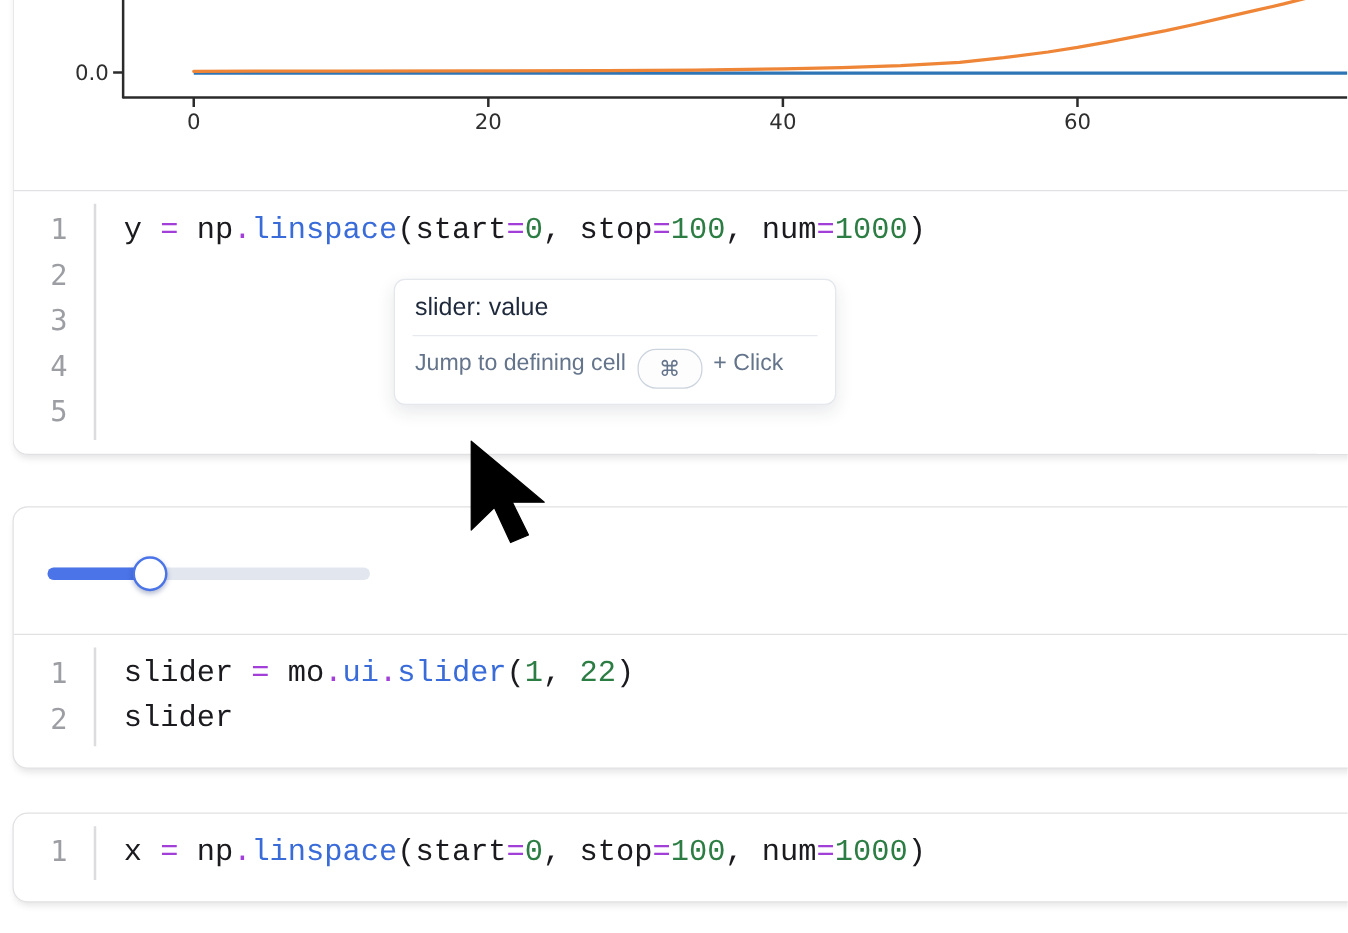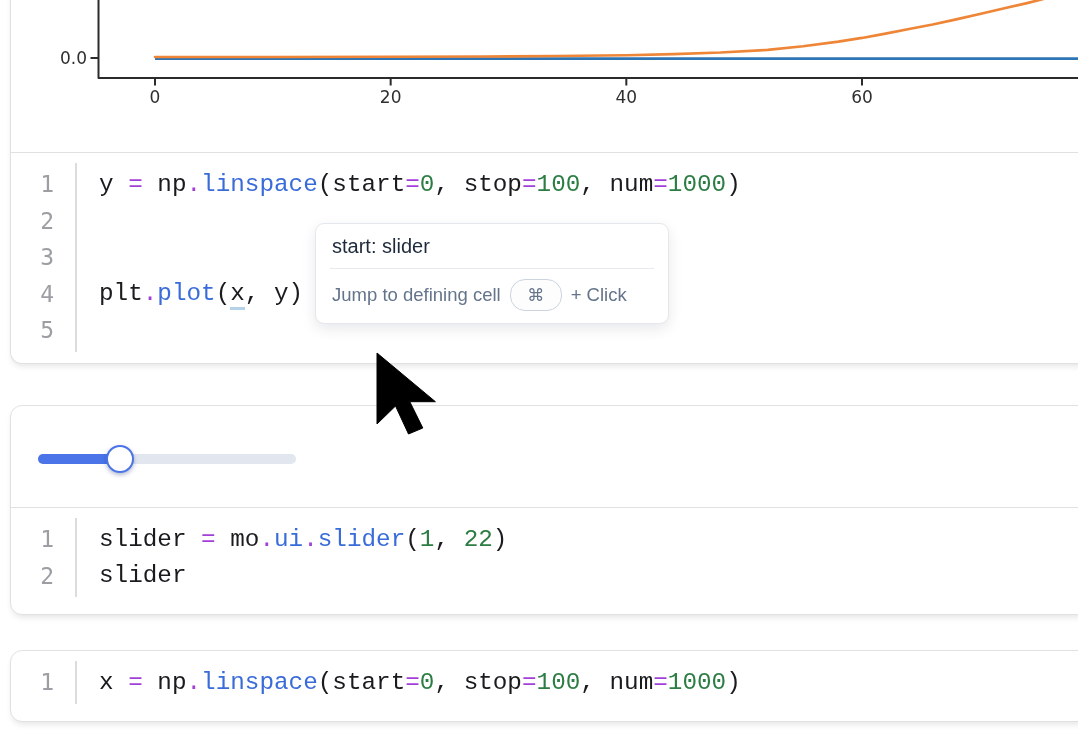--- a/index.html
+++ b/index.html
@@ -35,21 +35,21 @@
 
   
   #plot-svg{position:absolute;left:0;top:0;pointer-events:none;}
   .ticklabel{font-family:"DejaVu Sans",sans-serif;font-size:17px;fill:#2f2f2f;}
 
   
   .tooltip{position:absolute;left:315px;top:223px;width:352px;z-index:10;background:#fff;
            border:1px solid #e4e7ec;border-radius:9px;box-shadow:0 5px 14px rgba(30,40,60,.10);}
   .tt-title{font-size:20px;color:#1e293b;padding:11px 16px 10px 16px;}
   .tt-divider{height:1px;background:#e6eaf0;margin:0 14px;}
-  .tt-row{display:flex;align-items:center;gap:9px;padding:10px 16px 12px 16px;
+  .tt-row{display:flex;gap:9px;padding:10px 16px 12px 16px;
           font-size:18.5px;color:var(--ui-gray);}
   .kbd{display:inline-flex;align-items:center;justify-content:center;min-width:50px;height:30px;
        border:1.5px solid #ccd4de;border-radius:15px;background:#fdfdfe;font-size:17px;
        color:var(--ui-gray);}
 
   
   .slider-track{position:absolute;left:27px;top:48px;width:258px;height:10px;border-radius:5px;
                 background:var(--track);}
   .slider-fill{position:absolute;left:0;top:0;height:10px;border-radius:5px;background:var(--accent);}
   .slider-thumb{position:absolute;top:-9px;width:28px;height:28px;border-radius:50%;background:#fff;
@@ -65,21 +65,21 @@
 <div class="page" style="--c-plain: #1b1b1f; --c-op: #a23fd9; --c-fn: #3a6cd9; --c-num: #2c7d43; --c-underline: #b6d2e8; --c-gutter: #9c9ea3; --border: #e1e1e4; --accent: #4a74e8; --track: #e2e7ef; --ui-gray: #64748b;">
 
   <section class="cell cell1">
     <div class="output"></div>
     <div class="code">
       <div class="gutter-rule"></div>
       <div id="code1">
           <div class="cl"><span class="ln">1</span><span class="ct"><span class="sy-t">y </span><span class="sy-o">=</span><span class="sy-t"> np</span><span class="sy-o">.</span><span class="sy-f">linspace</span><span class="sy-t">(</span><span class="sy-t">start</span><span class="sy-o">=</span><span class="sy-n">0</span><span class="sy-t">, </span><span class="sy-t">stop</span><span class="sy-o">=</span><span class="sy-n">100</span><span class="sy-t">, </span><span class="sy-t">num</span><span class="sy-o">=</span><span class="sy-n">1000</span><span class="sy-t">)</span></span></div>
           <div class="cl"><span class="ln">2</span><span class="ct"></span></div>
           <div class="cl"><span class="ln">3</span><span class="ct"></span></div>
-          <div class="cl"><span class="ln">4</span><span class="ct"><span class="sy-t">plt</span><span class="sy-o">.</span><span class="sy-f">plot</span><span class="sy-t">(</span><span class="sy-u">x</span><span class="sy-t">, y)</span></span></div>
+          <div class="cl"><span class="ln">4</span></div>
           <div class="cl"><span class="ln">5</span></div>
         </div>
     </div>
   </section>
 
   <svg id="plot-svg" width="1078" height="153">
       <line x1="98.5" y1="0" x2="98.5" y2="78.5" stroke="#2b2b2b" stroke-width="2"></line>
       <line x1="98" y1="78" x2="1078" y2="78" stroke="#2b2b2b" stroke-width="2"></line>
       <line x1="90.5" y1="58" x2="98" y2="58" stroke="#2b2b2b" stroke-width="2"></line>
       <text x="87" y="58" dy="0.35em" text-anchor="end" class="ticklabel">0.0</text>
@@ -89,21 +89,21 @@
       <text x="390.65999999999997" y="103" text-anchor="middle" class="ticklabel">20</text>
       <line x1="626.3199999999999" y1="78" x2="626.3199999999999" y2="85.5" stroke="#2b2b2b" stroke-width="2"></line>
       <text x="626.3199999999999" y="103" text-anchor="middle" class="ticklabel">40</text>
       <line x1="861.98" y1="78" x2="861.98" y2="85.5" stroke="#2b2b2b" stroke-width="2"></line>
       <text x="861.98" y="103" text-anchor="middle" class="ticklabel">60</text>
       <line x1="155" y1="58.596000000000004" x2="1078" y2="58.596000000000004" stroke="#2e75b5" stroke-width="2.6"></line>
       <polyline points="155,57 272.83,56.943 390.65999999999997,56.772 484.924,56.487 555.622,56.031 626.3199999999999,55.176 673.452,54.15 720.584,52.554 767.716,49.875 803.0649999999999,46.17 838.414,41.61 861.98,37.905 885.5459999999999,33.63 909.112,29.07 932.678,24.510000000000005 956.2439999999999,19.379999999999995 979.81,13.964999999999996 1003.376,8.550000000000004 1026.942,3.135000000000005 1050.5079999999998,-2.8500000000000014 1074.074,-9.11999999999999" fill="none" stroke="#ee8537" stroke-width="2.6" stroke-linejoin="round" stroke-linecap="round"></polyline>
     </svg>
 
   <div class="tooltip">
-    <div class="tt-title">start: slider</div>
+    <div class="tt-title">slider: value</div>
     <div class="tt-divider"></div>
     <div class="tt-row">
       <span>Jump to defining cell</span>
       <span class="kbd">⌘</span>
       <span>+ Click</span>
     </div>
   </div>
 
   <section class="cell cell2">
     <div class="output">

